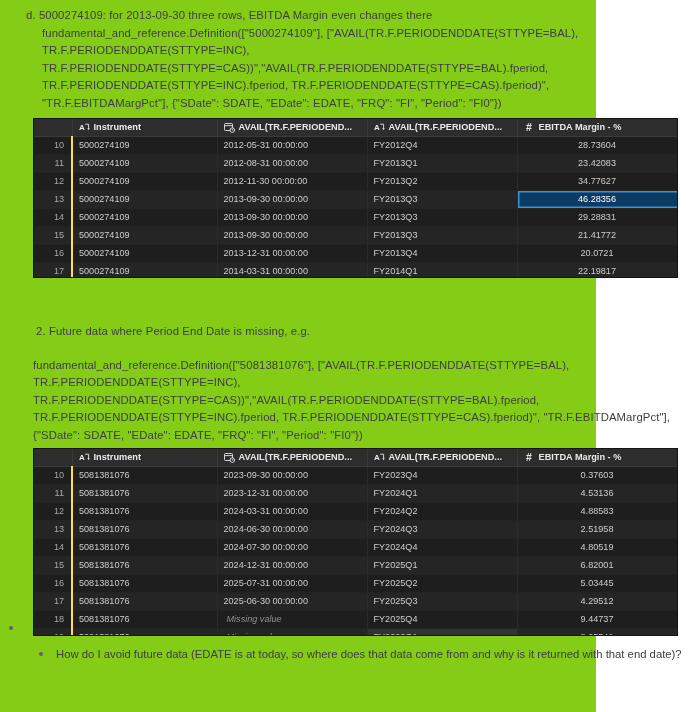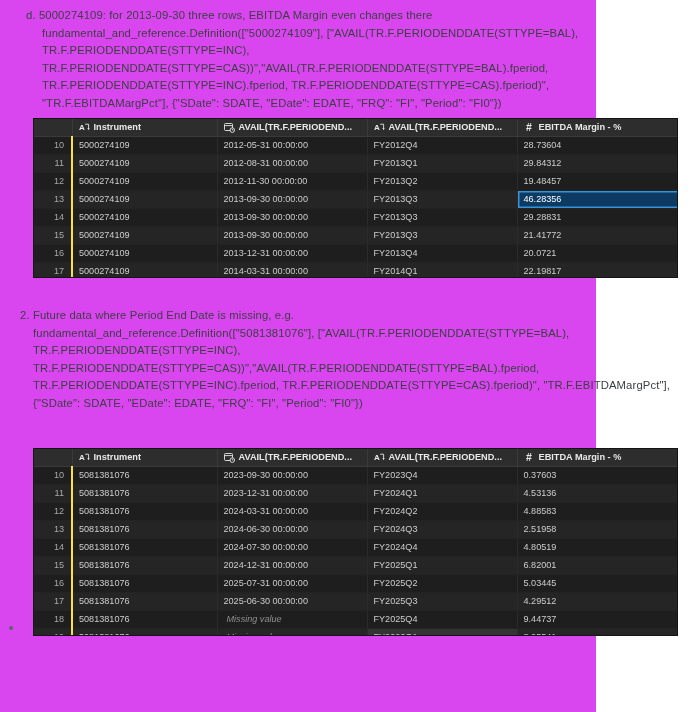--- a/index.html
+++ b/index.html
@@ -8,42 +8,42 @@
     margin: 0; padding: 0;
     width: 691px; height: 712px;
     background: #ffffff;
     font-family: "Liberation Sans", sans-serif;
     overflow: hidden;
   }
   .page {
     position: relative;
     width: 596px;
     height: 712px;
-    background: #d946ef;
+    background: #84cc16;
   }
 
   
   .prose-block {
     color: #3c4043;
     font-size: 11.3px;
     line-height: 17.6px;
     letter-spacing: 0.01em;
   }
   .pb-1 {
     position: absolute;
     left: 26px; top: 7px; width: 650px;
   }
   .pb-1 .lead { margin: 0 0 0 0; }
   .pb-1 .cont { margin: 0; padding-left: 16px; }
 
   .pb-2 {
     position: absolute;
     left: 20px; top: 307px; width: 660px;
   }
-  .pb-2 .lead { margin: 0; }
+  .pb-2 .lead { margin: 16px; }
   .pb-2 .cont { margin: 0; padding-left: 13px; }
 
   .pb-3 {
     position: absolute;
     left: 36px; top: 645px; width: 650px;
   }
 
   .bullet-list {
     list-style: none;
     margin: 0; padding: 0;
@@ -121,21 +121,21 @@
   }
   .grid tbody tr:nth-child(odd) td { background: #1e1e1e; }
   .grid tbody tr:nth-child(even) td { background: #252526; }
 
   .grid td.idx {
     text-align: right;
     color: #a8a8a8;
     padding-right: 7px;
     border-right: 2px solid #fde047;
   }
-  .grid td.num { text-align: left; padding-right: 8px; }
+  .grid td.num { text-align: center; padding-right: 8px; }
   .grid td.missing {
     color: #8f8f8f;
     font-style: italic;
     padding-left: 9px;
   }
 
   
   .grid td.selected {
     background: #0d3a63 !important;
     color: #ffffff;
@@ -251,28 +251,28 @@
             <td>5000274109</td>
             <td>2012-05-31 00:00:00</td>
             <td>FY2012Q4</td>
             <td class="num">28.73604</td>
           </tr>
           <tr>
             <td class="idx">11</td>
             <td>5000274109</td>
             <td>2012-08-31 00:00:00</td>
             <td>FY2013Q1</td>
-            <td class="num">29.84312</td>
+            <td class="num">23.42083</td>
           </tr>
           <tr>
             <td class="idx">12</td>
             <td>5000274109</td>
             <td>2012-11-30 00:00:00</td>
             <td>FY2013Q2</td>
-            <td class="num">19.48457</td>
+            <td class="num">34.77627</td>
           </tr>
           <tr>
             <td class="idx">13</td>
             <td>5000274109</td>
             <td>2013-09-30 00:00:00</td>
             <td>FY2013Q3</td>
             <td class="num selected">46.28356</td>
           </tr>
           <tr>
             <td class="idx">14</td>
@@ -444,14 +444,19 @@
             <td class="missing">Missing value</td>
             <td class=" hovered">FY2026Q1</td>
             <td class="num">8.25541</td>
           </tr>
         </tbody>
     </table>
   </div>
 
   <span class="orphan-bullet"></span>
 
+  <div class="pb-3">
+    <ul class="bullet-list">
+      <li>How do I avoid future data (EDATE is at today, so where does that data come from and why is it returned with that end date)?</li>
+    </ul>
+  </div>
 
 </div>
 
 </body></html>

